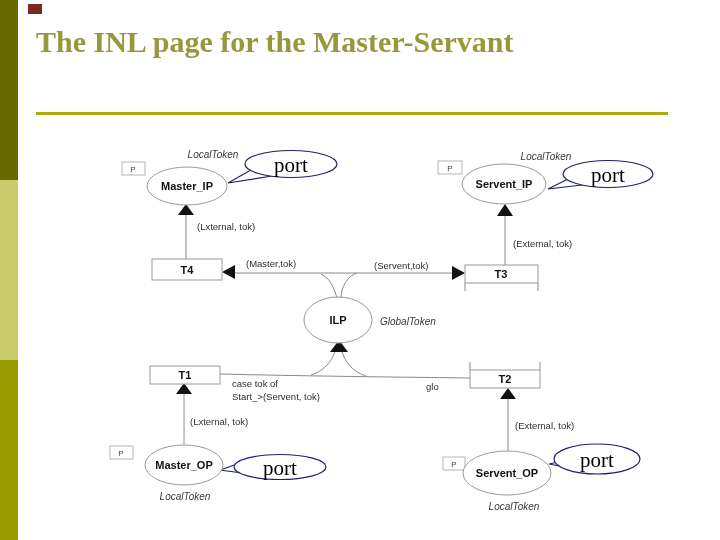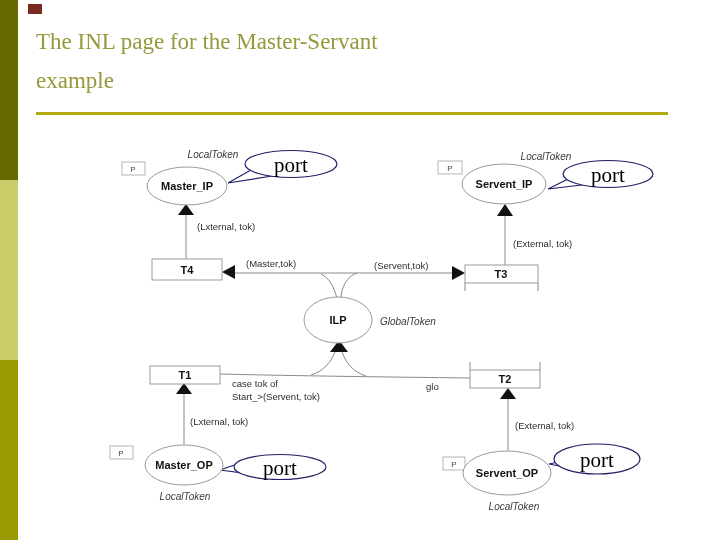--- a/index.html
+++ b/index.html
@@ -3,22 +3,22 @@
 <meta charset="utf-8">
 <style>
   html,body{margin:0;padding:0;width:720px;height:540px;background:#fff;overflow:hidden;}
   .slide{position:relative;width:720px;height:540px;background:#fff;font-family:"Liberation Sans",sans-serif;}
   .bar{position:absolute;left:0;width:18px;}
   .bar.top{top:0;height:180px;background:#666a00;}
   .bar.mid{top:180px;height:180px;background:#c9cc68;}
   .bar.bot{top:360px;height:180px;background:#999b00;}
   .accent-square{position:absolute;left:28px;top:4px;width:14px;height:10px;background:#7a2a21;}
   .title{position:absolute;left:36px;top:22px;width:620px;
-         font-family:"Liberation Serif",serif;font-size:23px;line-height:39px;
-         color:#97983b;font-weight:400;}
+         font-family:"Liberation Serif",serif;font-size:30px;line-height:39px;
+         color:#97983b;font-weight:700;}
   .rule{position:absolute;left:36px;top:112px;width:632px;height:3px;background:#b2aa0c;}
   svg{position:absolute;left:0;top:0;}
   svg text{font-family:"Liberation Sans",sans-serif;fill:#2e2e2e;}
   text.arc{font-size:9.5px;}
   text.node{font-size:11px;font-weight:bold;fill:#111;}
   text.tok{font-size:10px;font-style:italic;fill:#3a3a3a;}
   text.ptag{font-size:8px;fill:#444;}
   text.port{font-family:"Liberation Serif",serif;font-size:21px;fill:#000;}
   .shape{fill:#ffffff;stroke:#9a9a9a;stroke-width:1;}
   .psq{fill:#ffffff;stroke:#b5b5b5;stroke-width:1;}
@@ -31,21 +31,20 @@
 
 <div class="slide">
 
   <div class="bar top"></div>
   <div class="bar mid"></div>
   <div class="bar bot"></div>
   <div class="accent-square"></div>
 
   <div class="title">
     <div>The INL page for the Master-Servant</div>
-    <div>example</div>
   </div>
   <div class="rule"></div>
 
   <svg width="720" height="540" viewBox="0 0 720 540">
 
     <line class="wire" x1="186" y1="214" x2="186" y2="259"></line>
 
     <line class="wire" x1="505" y1="215" x2="505" y2="265"></line>
 
     <line class="wire" x1="184" y1="393" x2="184" y2="446"></line>

